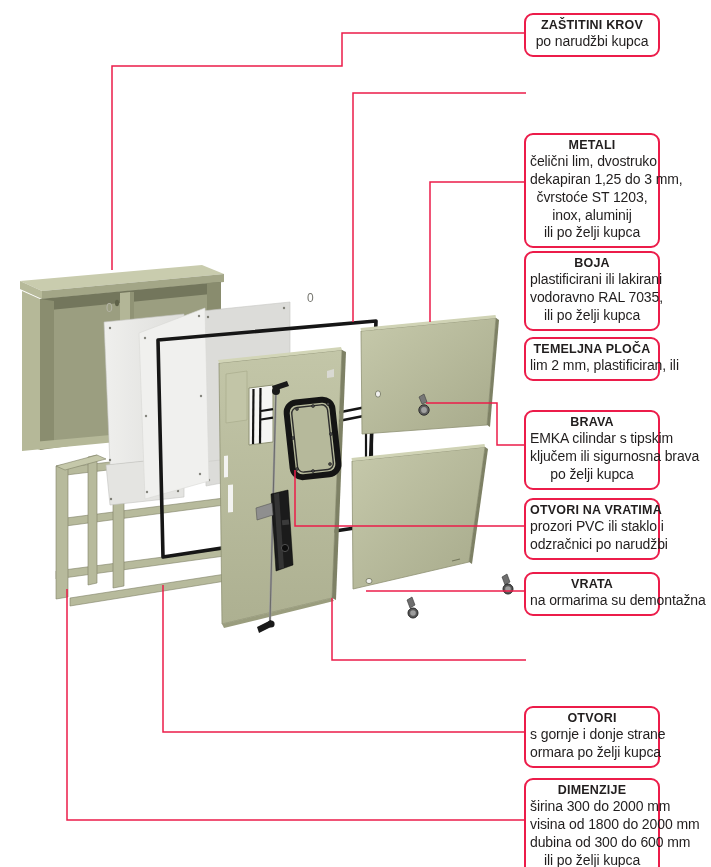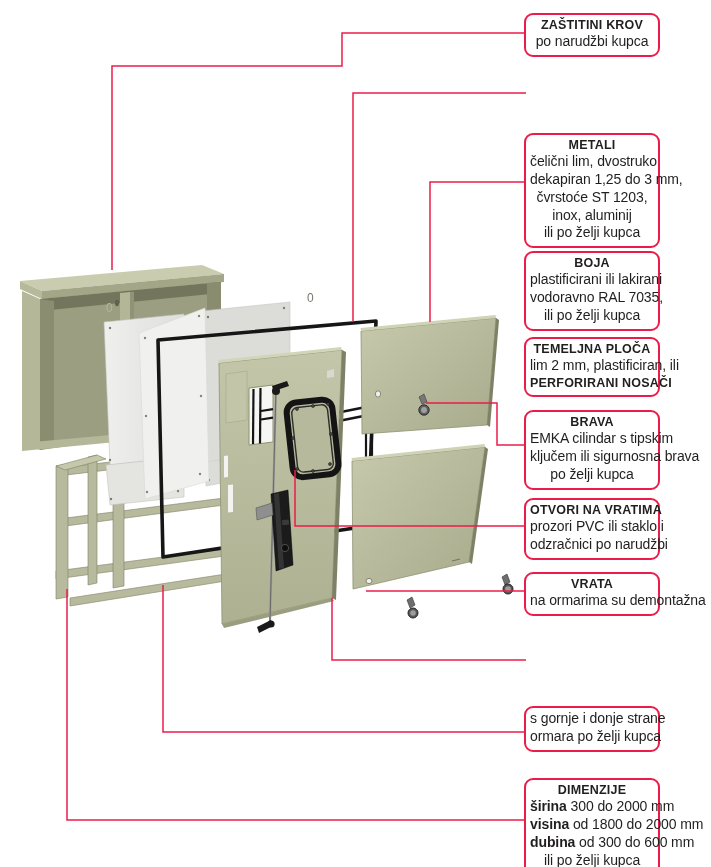--- a/index.html
+++ b/index.html
@@ -8,21 +8,21 @@
     overflow:hidden;font-family:"Liberation Sans",sans-serif;
   }
   .stage svg{position:absolute;left:0;top:0;}
   .callout{
     position:absolute;left:524px;width:136px;box-sizing:border-box;
     border:2px solid #EC1C4A;border-radius:9px;background:#ffffff;
     text-align:center;padding:2px 4px 4px;color:#211e1e;
   }
   .c-title{font-size:12.5px;font-weight:bold;line-height:1.3;letter-spacing:.2px;white-space:nowrap;}
   .c-line{font-size:14px;line-height:1.27;white-space:nowrap;letter-spacing:-0.1px;}
-  .c-line b{font-weight:bold;}
+  .c-line b{font-weight:normal;}
 </style>
 </head>
 <body>
 
 <div class="stage">
 
   <svg width="711" height="867" viewBox="0 0 711 867">
     <defs>
       <linearGradient id="gOlive" x1="0" y1="0" x2="1" y2="1">
         <stop offset="0" stop-color="#c6c9ab"></stop>
@@ -224,21 +224,20 @@
   <div class="callout" style="top:251px">
     <div class="c-title">BOJA</div>
     <div class="c-line">plastificirani ili lakirani</div>
     <div class="c-line">vodoravno RAL 7035,</div>
     <div class="c-line">ili po želji kupca</div>
   </div>
 
   <div class="callout" style="top:337px">
     <div class="c-title">TEMELJNA PLOČA</div>
     <div class="c-line">lim 2 mm, plastificiran, ili</div>
-    <div class="c-title">PERFORIRANI NOSAČI</div>
   </div>
 
   <div class="callout" style="top:498px">
     <div class="c-title">OTVORI NA VRATIMA</div>
     <div class="c-line">prozori PVC ili staklo i</div>
     <div class="c-line">odzračnici po narudžbi</div>
   </div>
 
   <div class="callout" style="top:410px">
     <div class="c-title">BRAVA</div>
@@ -247,20 +246,21 @@
     <div class="c-line">po želji kupca</div>
   </div>
 
   <div class="callout" style="top:572px">
     <div class="c-title">VRATA</div>
     <div class="c-line">na ormarima su demontažna</div>
   </div>
 
 
   <div class="callout" style="top:706px">
+    <div class="c-title">OTVORI</div>
     <div class="c-line">s gornje i donje strane</div>
     <div class="c-line">ormara po želji kupca</div>
   </div>
 
   <div class="callout" style="top:778px">
     <div class="c-title">DIMENZIJE</div>
     <div class="c-line"><b>širina</b><span> 300 do 2000 mm</span></div>
     <div class="c-line"><b>visina</b><span> od 1800 do 2000 mm</span></div>
     <div class="c-line"><b>dubina</b><span> od 300 do 600 mm</span></div>
     <div class="c-line">ili po želji kupca</div>

